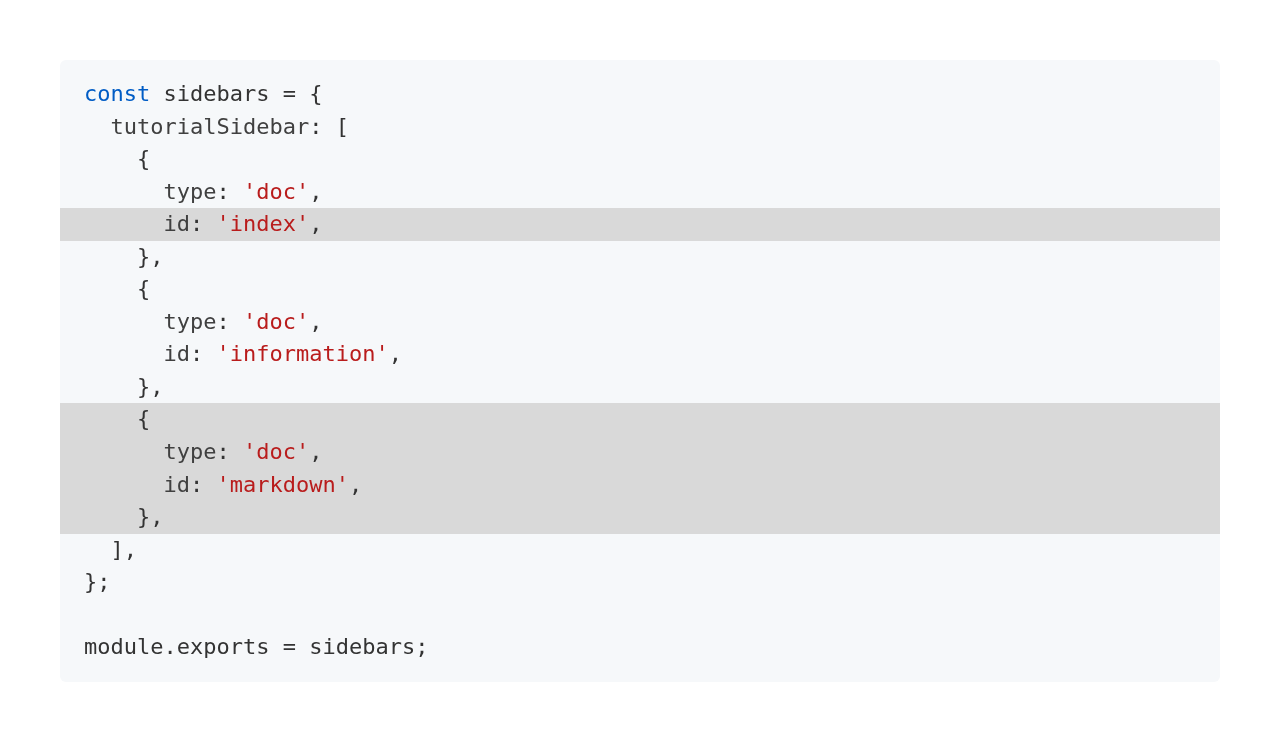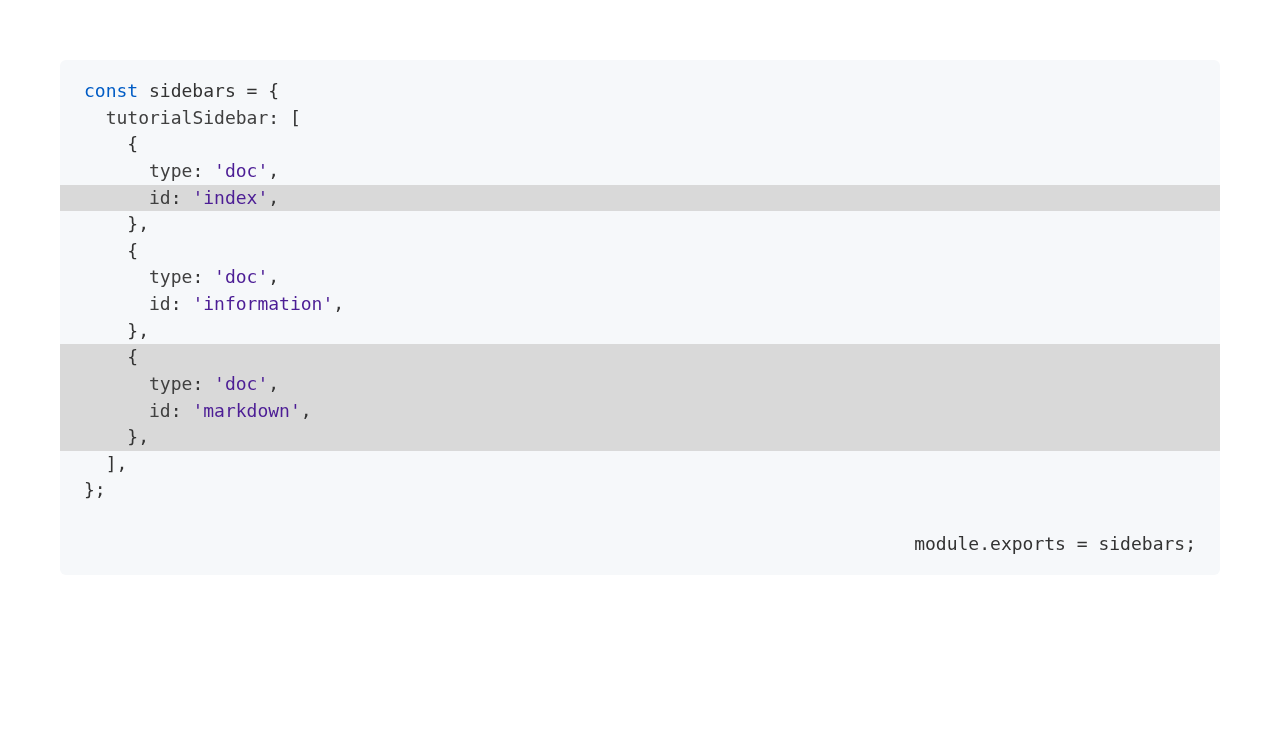--- a/index.html
+++ b/index.html
@@ -5,35 +5,35 @@
   * { margin: 0; padding: 0; box-sizing: border-box; }
   body {
     font-family: -apple-system, BlinkMacSystemFont, "Segoe UI", Helvetica, Arial, sans-serif;
     background: #ffffff;
     padding: 60px;
   }
   .code-block {
     background: #f6f8fa;
     border-radius: 6px;
     font-family: "SFMono-Regular", Consolas, "Liberation Mono", Menlo, monospace;
-    font-size: 18px;
+    font-size: 22px;
     line-height: 1.48;
     color: #333;
     overflow: hidden;
   }
   .line {
     white-space: pre;
     padding-left: 24px;
     padding-right: 24px;
   }
   .line.first { padding-top: 18px; }
-  .line.last { padding-bottom: 18px; text-align: right; }
+  .line.last { padding-bottom: 18px; }
   .hl { background: #d9d9d9; }
   .tok-keyword { color: #005cc5; }
   .tok-prop { color: #404040; }
-  .tok-string { color: #4c1d95; }
+  .tok-string { color: #b91c1c; }
   .tok-punct { color: #333; }
   .tok-plain { color: #333; }
 </style>
 </head>
 <body>
 
 <pre class="code-block"><code id="code-target"><div class="line first"><span class="tok-keyword">const</span><span class="tok-plain"> sidebars </span><span class="tok-punct">=</span><span class="tok-plain"> </span><span class="tok-punct">{</span></div><div class="line"><span class="tok-plain">  </span><span class="tok-prop">tutorialSidebar</span><span class="tok-punct">:</span><span class="tok-plain"> </span><span class="tok-punct">[</span></div><div class="line"><span class="tok-plain">    </span><span class="tok-punct">{</span></div><div class="line"><span class="tok-plain">      </span><span class="tok-prop">type</span><span class="tok-punct">:</span><span class="tok-plain"> </span><span class="tok-string">'doc'</span><span class="tok-punct">,</span></div><div class="line hl"><span class="tok-plain">      </span><span class="tok-prop">id</span><span class="tok-punct">:</span><span class="tok-plain"> </span><span class="tok-string">'index'</span><span class="tok-punct">,</span></div><div class="line"><span class="tok-plain">    </span><span class="tok-punct">},</span></div><div class="line"><span class="tok-plain">    </span><span class="tok-punct">{</span></div><div class="line"><span class="tok-plain">      </span><span class="tok-prop">type</span><span class="tok-punct">:</span><span class="tok-plain"> </span><span class="tok-string">'doc'</span><span class="tok-punct">,</span></div><div class="line"><span class="tok-plain">      </span><span class="tok-prop">id</span><span class="tok-punct">:</span><span class="tok-plain"> </span><span class="tok-string">'information'</span><span class="tok-punct">,</span></div><div class="line"><span class="tok-plain">    </span><span class="tok-punct">},</span></div><div class="line hl"><span class="tok-plain">    </span><span class="tok-punct">{</span></div><div class="line hl"><span class="tok-plain">      </span><span class="tok-prop">type</span><span class="tok-punct">:</span><span class="tok-plain"> </span><span class="tok-string">'doc'</span><span class="tok-punct">,</span></div><div class="line hl"><span class="tok-plain">      </span><span class="tok-prop">id</span><span class="tok-punct">:</span><span class="tok-plain"> </span><span class="tok-string">'markdown'</span><span class="tok-punct">,</span></div><div class="line hl"><span class="tok-plain">    </span><span class="tok-punct">},</span></div><div class="line"><span class="tok-plain">  </span><span class="tok-punct">],</span></div><div class="line"><span class="tok-punct">};</span></div><div class="line"><span class="tok-plain"> </span></div><div class="line last"><span class="tok-plain">module</span><span class="tok-punct">.</span><span class="tok-plain">exports </span><span class="tok-punct">=</span><span class="tok-plain"> sidebars</span><span class="tok-punct">;</span></div></code></pre>
 
 </body></html>

